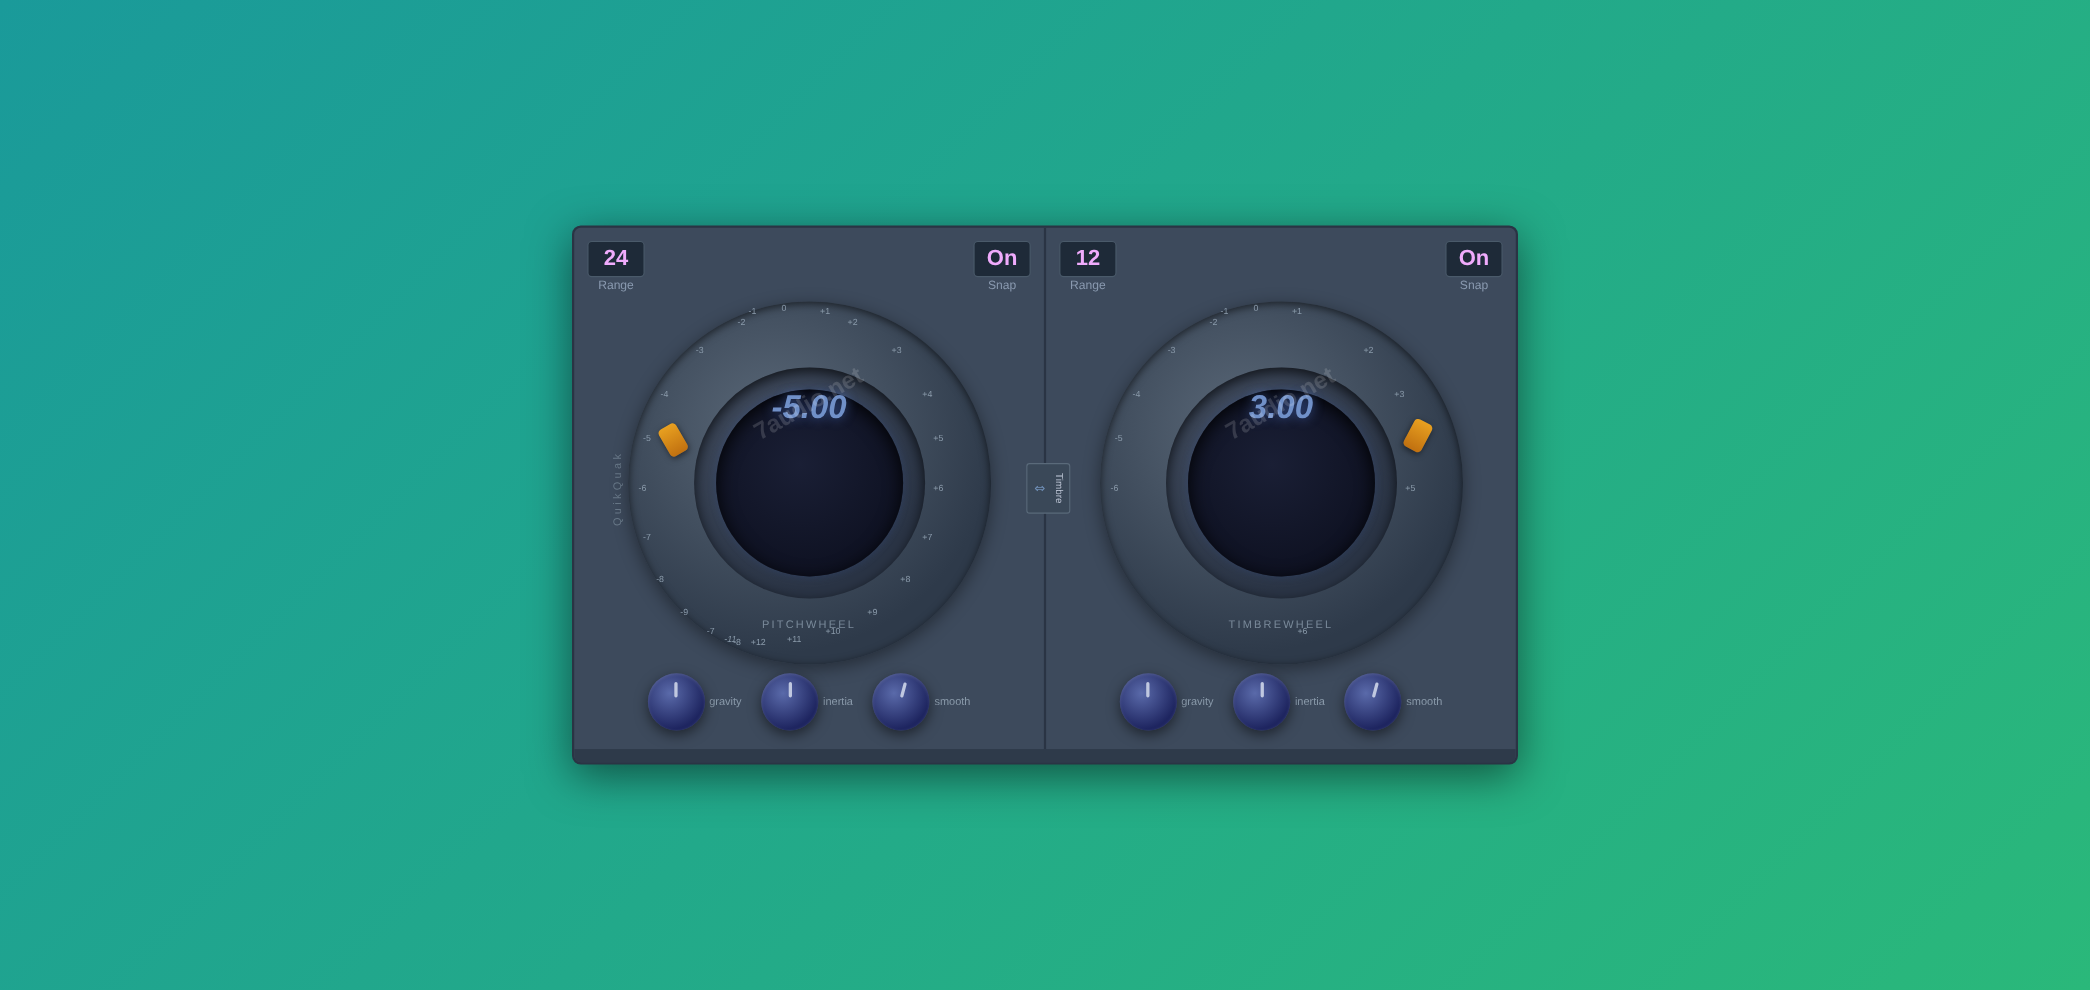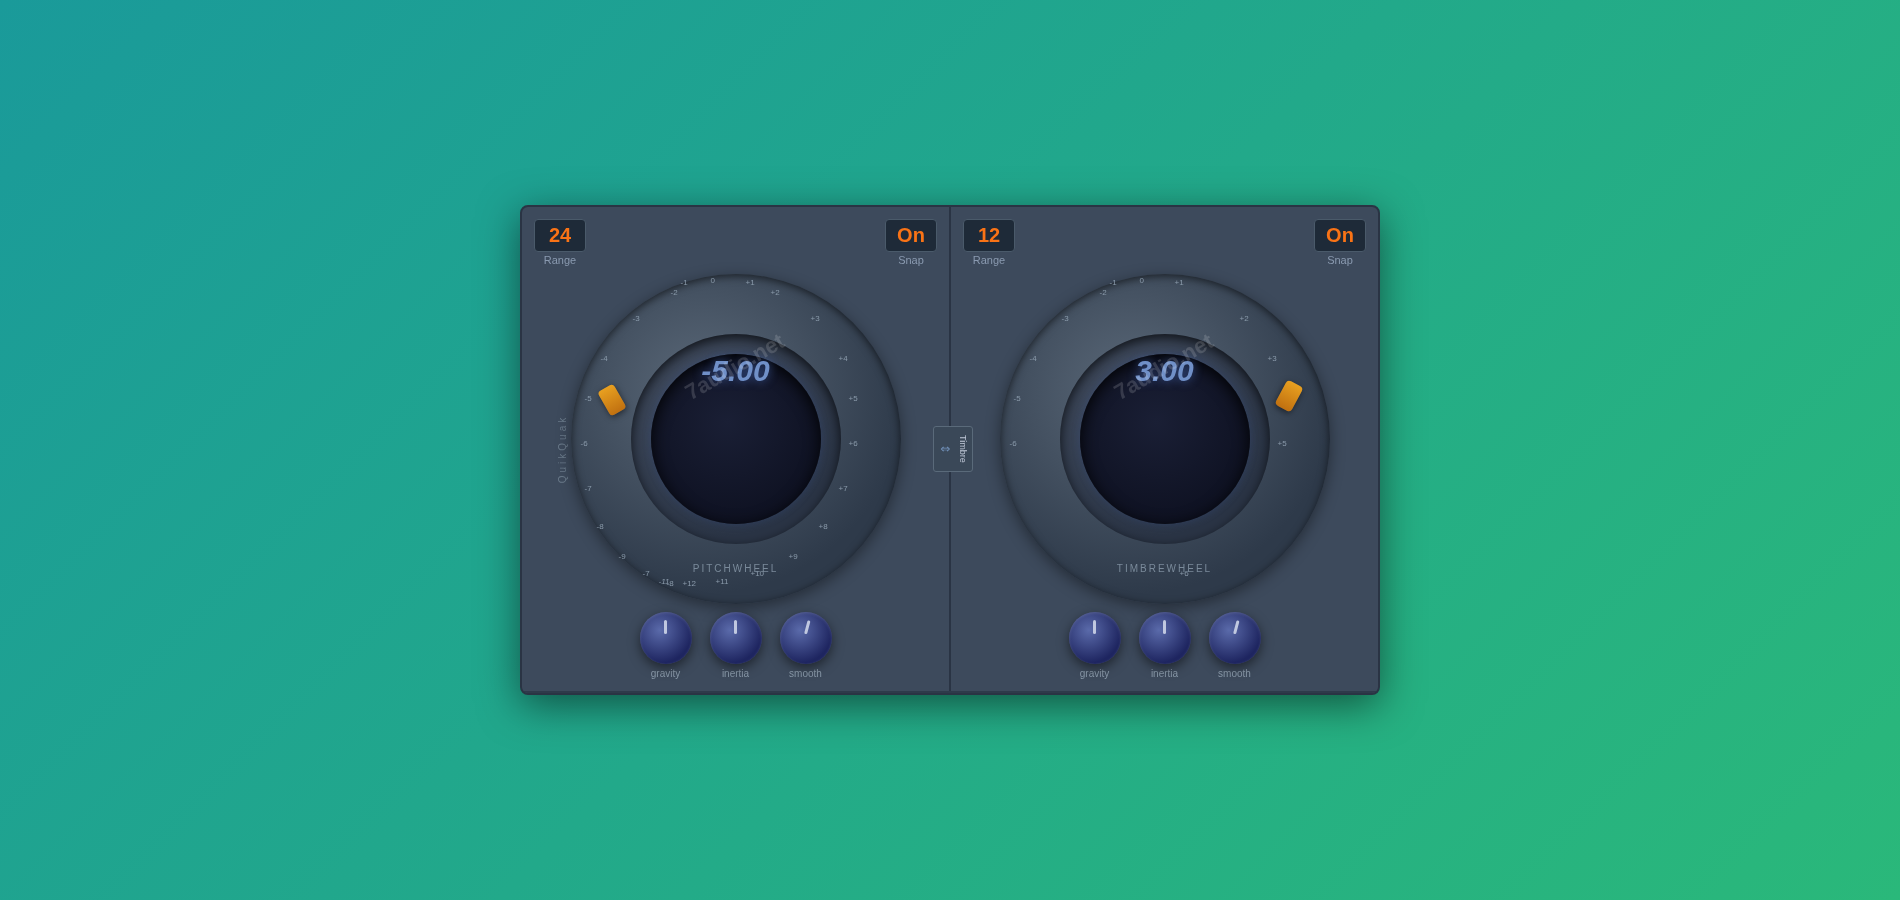--- a/index.html
+++ b/index.html
@@ -39,21 +39,21 @@
       display: flex;
       justify-content: space-between;
       align-items: flex-start;
       margin-bottom: 4px;
     }
     .value-box {
       background: #1e2a38;
       border: 1px solid #4a5a6a;
       border-radius: 4px;
       padding: 4px 10px;
-      color: #f97316;
+      color: #f0abfc;
       font-size: 20px;
       font-weight: bold;
       min-width: 52px;
       text-align: center;
     }
     .label-below {
       color: #8a9ab0;
       font-size: 11px;
       text-align: center;
       margin-top: 2px;
@@ -135,21 +135,22 @@
     }
     
     .knobs-row {
       display: flex;
       gap: 18px;
       align-items: flex-end;
       margin-top: 4px;
     }
     .knob-group {
       display: flex;
-      flex-direction: column;
+      flex-direction: row;
+      align-items: center;
       gap: 4px;
     }
     .knob {
       width: 52px;
       height: 52px;
       border-radius: 50%;
       background: radial-gradient(circle at 38% 35%, #5a6aaa, #1e2560 70%);
       box-shadow: 0 4px 12px rgba(0,0,0,0.5), inset 0 1px 3px rgba(255,255,255,0.15);
       position: relative;
       display: flex;

